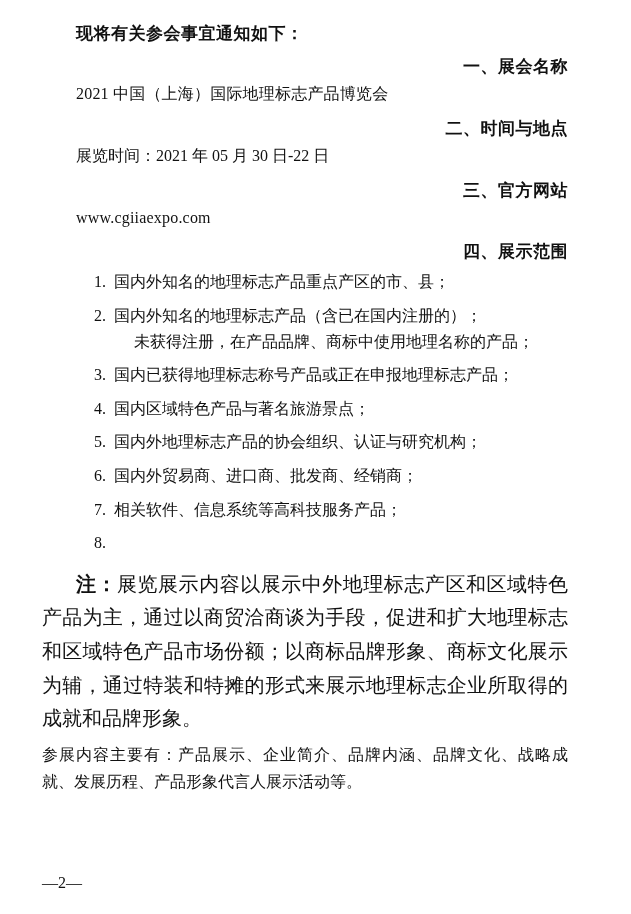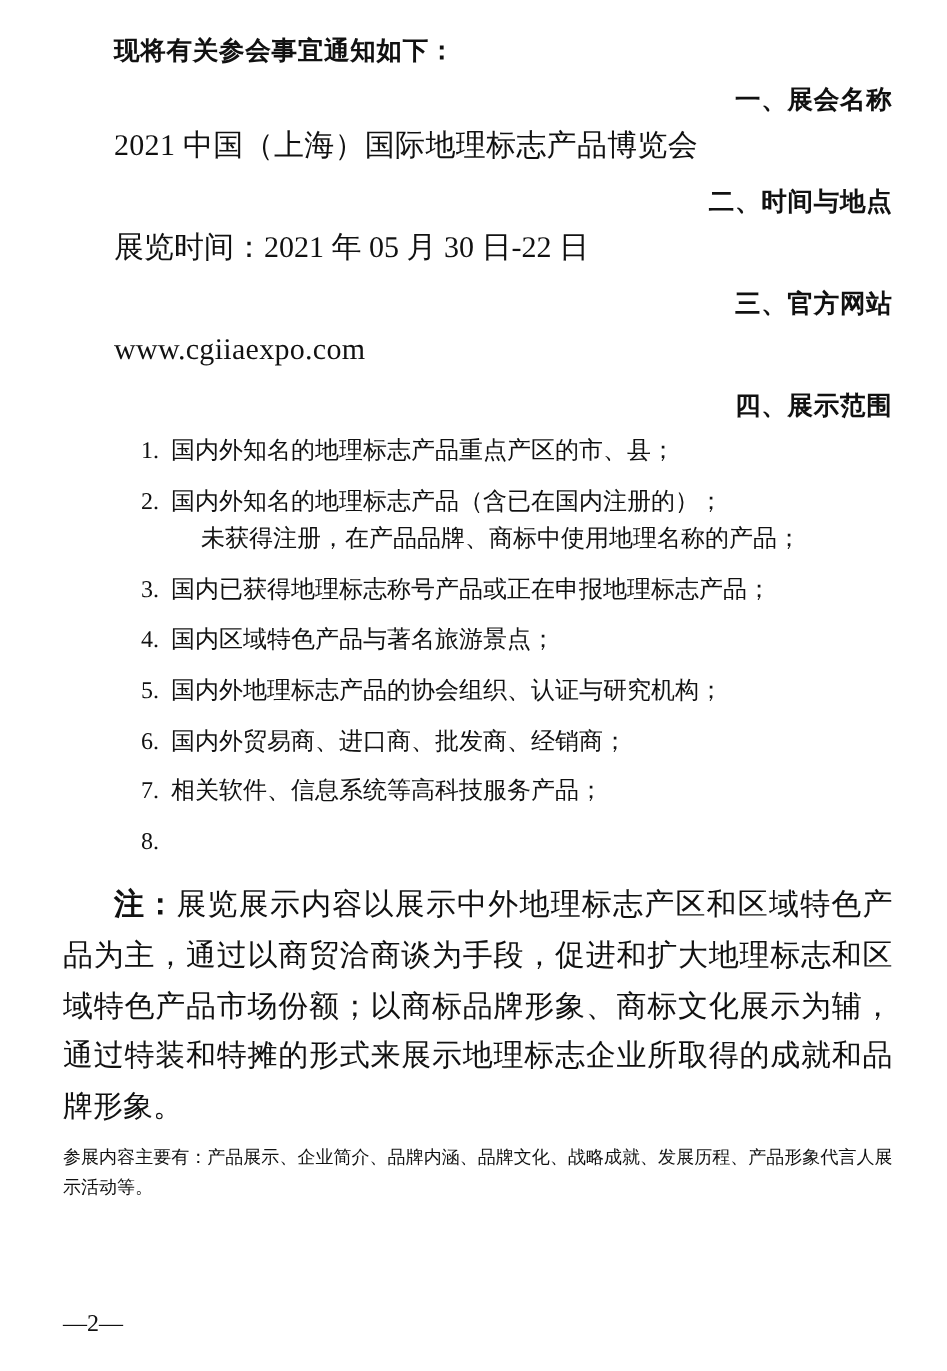--- a/index.html
+++ b/index.html
@@ -12,21 +12,21 @@
     background: #ffffff;
     font-family: "Liberation Serif", "DejaVu Serif", serif;
     color: #111111;
     overflow: hidden;
   }
   .page {
     position: relative;
     width: 631px;
     height: 914px;
     box-sizing: border-box;
-    padding: 14px 36px 0 42px;
+    padding: 14px 63px 0 42px;
   }
 
   .intro {
     font-family: "DejaVu Sans", "Liberation Sans", sans-serif;
     font-weight: bold;
     font-size: 17px;
     letter-spacing: 0.5px;
     margin: 8px 0 6px 0;
     text-indent: 34px;
   }
@@ -35,21 +35,21 @@
     font-family: "DejaVu Sans", "Liberation Sans", sans-serif;
     font-weight: bold;
     font-size: 17px;
     letter-spacing: 0.5px;
     margin: 10px 0 4px 0;
     text-align: right;
   }
 
   .body-line {
     font-family: "Liberation Serif", "DejaVu Serif", serif;
-    font-size: 20px;
+    font-size: 16px;
     line-height: 1.55;
     margin: 4px 0 4px 0;
     padding-left: 34px;
   }
   .body-line.latin {
     font-family: "Liberation Serif", "DejaVu Serif", serif;
     letter-spacing: 0.2px;
   }
 
   .num-list {
@@ -89,21 +89,21 @@
   }
   .note .lead {
     font-family: "DejaVu Sans", "Liberation Sans", sans-serif;
     font-weight: bold;
   }
   .note-indent {
     text-indent: 34px;
   }
 
   .closing {
-    font-size: 12px;
+    font-size: 16px;
     line-height: 1.68;
     margin: 6px 0 0 0;
     text-align: justify;
     text-justify: inter-ideograph;
   }
 
   .page-number {
     position: absolute;
     left: 42px;
     bottom: 22px;

